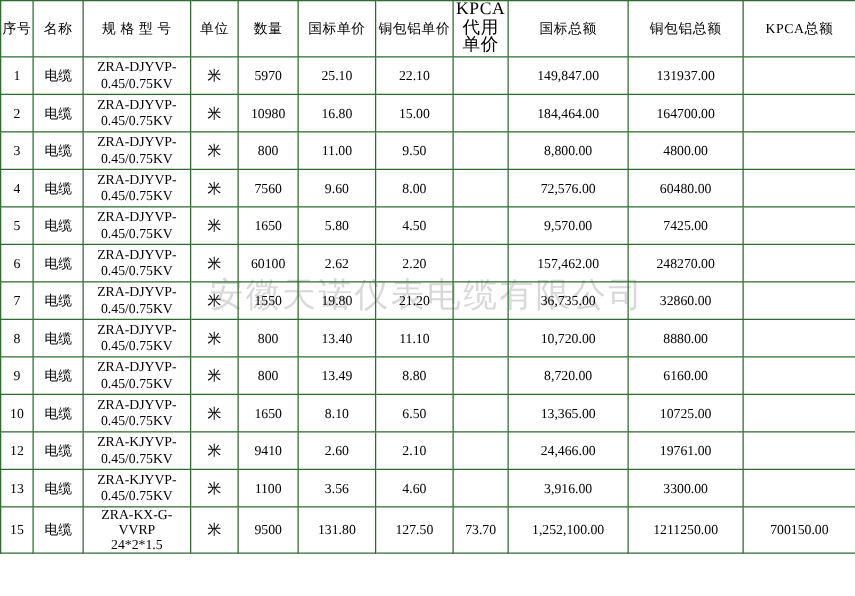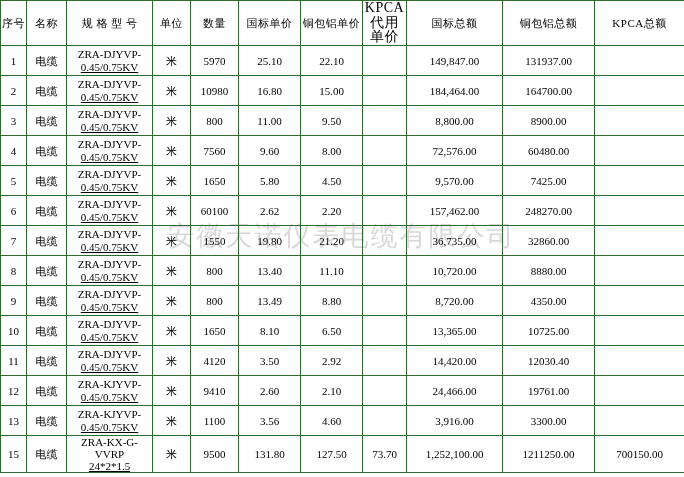--- a/index.html
+++ b/index.html
@@ -77,21 +77,21 @@
   }
   td.kpca {
     width: 44px;
     text-align: center;
   }
   td.total {
     width: 90px;
     text-align: center;
   }
   .spec-line1 { display: block; }
-  .spec-line2 { display: block; text-decoration: underline; }
+  .spec-line2 { display: block; }
   .watermark {
     position: absolute;
     top: 218px;
     left: 0;
     width: 683px;
     text-align: center;
     font-size: 27px;
     color: #d8d8d8;
     font-family: Liberation Serif, serif;
     letter-spacing: 2px;
@@ -186,21 +186,21 @@
         <td class="spec">
             <span class="spec-line1">ZRA-DJYVP-</span>
             <span class="spec-line2">0.45/0.75KV</span>
           </td>
         <td class="unit">米</td>
         <td class="qty">800</td>
         <td class="price">11.00</td>
         <td class="price">9.50</td>
         <td class="kpca"></td>
         <td class="total">8,800.00</td>
-        <td class="total">8900.00</td>
+        <td class="total">4800.00</td>
         <td class="total"></td>
       </tr>
       <tr>
         <td class="num">4</td>
         <td class="name">电缆</td>
         <td class="spec">
             <span class="spec-line1">ZRA-DJYVP-</span>
             <span class="spec-line2">0.45/0.75KV</span>
           </td>
         <td class="unit">米</td>
@@ -282,53 +282,37 @@
         <td class="spec">
             <span class="spec-line1">ZRA-DJYVP-</span>
             <span class="spec-line2">0.45/0.75KV</span>
           </td>
         <td class="unit">米</td>
         <td class="qty">800</td>
         <td class="price">13.49</td>
         <td class="price">8.80</td>
         <td class="kpca"></td>
         <td class="total">8,720.00</td>
-        <td class="total">4350.00</td>
+        <td class="total">6160.00</td>
         <td class="total"></td>
       </tr>
       <tr>
         <td class="num">10</td>
         <td class="name">电缆</td>
         <td class="spec">
             <span class="spec-line1">ZRA-DJYVP-</span>
             <span class="spec-line2">0.45/0.75KV</span>
           </td>
         <td class="unit">米</td>
         <td class="qty">1650</td>
         <td class="price">8.10</td>
         <td class="price">6.50</td>
         <td class="kpca"></td>
         <td class="total">13,365.00</td>
         <td class="total">10725.00</td>
-        <td class="total"></td>
-      </tr>
-      <tr>
-        <td class="num">11</td>
-        <td class="name">电缆</td>
-        <td class="spec">
-            <span class="spec-line1">ZRA-DJYVP-</span>
-            <span class="spec-line2">0.45/0.75KV</span>
-          </td>
-        <td class="unit">米</td>
-        <td class="qty">4120</td>
-        <td class="price">3.50</td>
-        <td class="price">2.92</td>
-        <td class="kpca"></td>
-        <td class="total">14,420.00</td>
-        <td class="total">12030.40</td>
         <td class="total"></td>
       </tr>
       <tr>
         <td class="num">12</td>
         <td class="name">电缆</td>
         <td class="spec">
             <span class="spec-line1">ZRA-KJYVP-</span>
             <span class="spec-line2">0.45/0.75KV</span>
           </td>
         <td class="unit">米</td>

